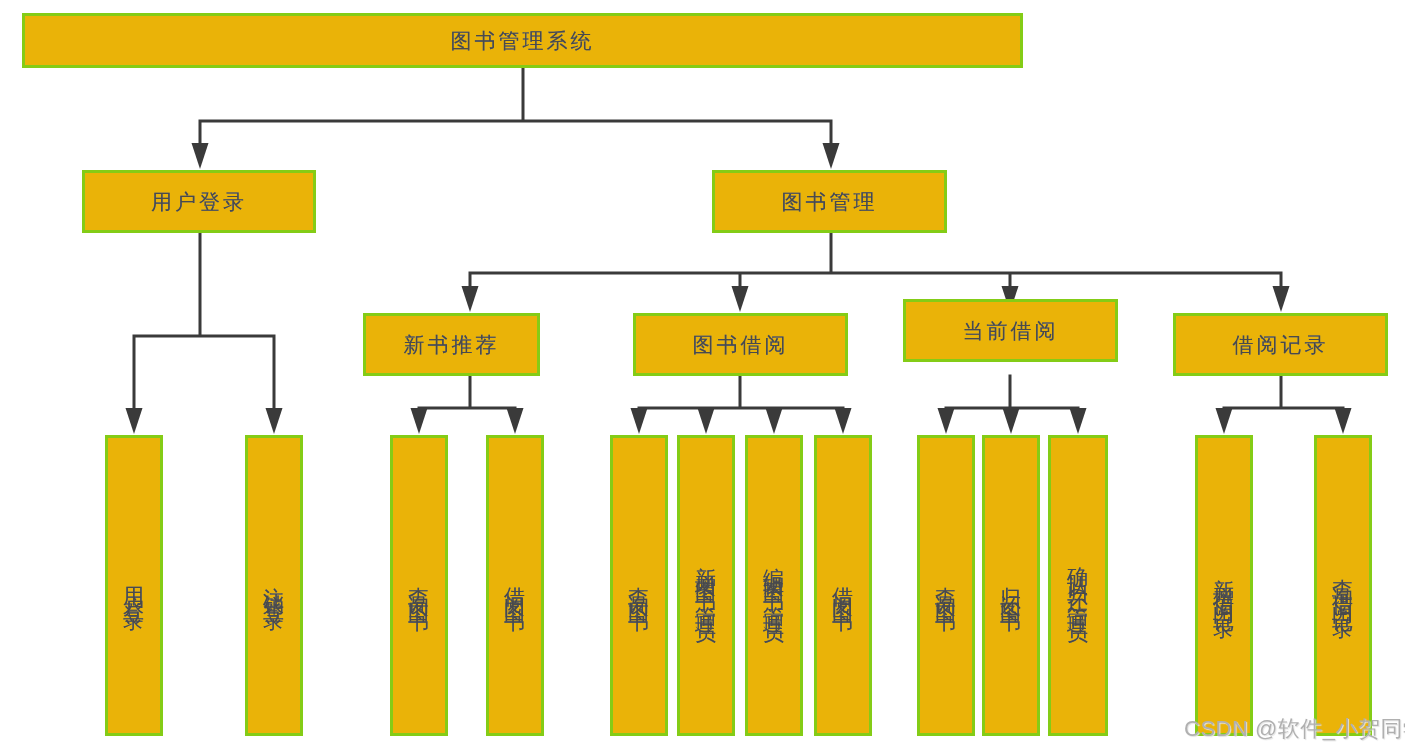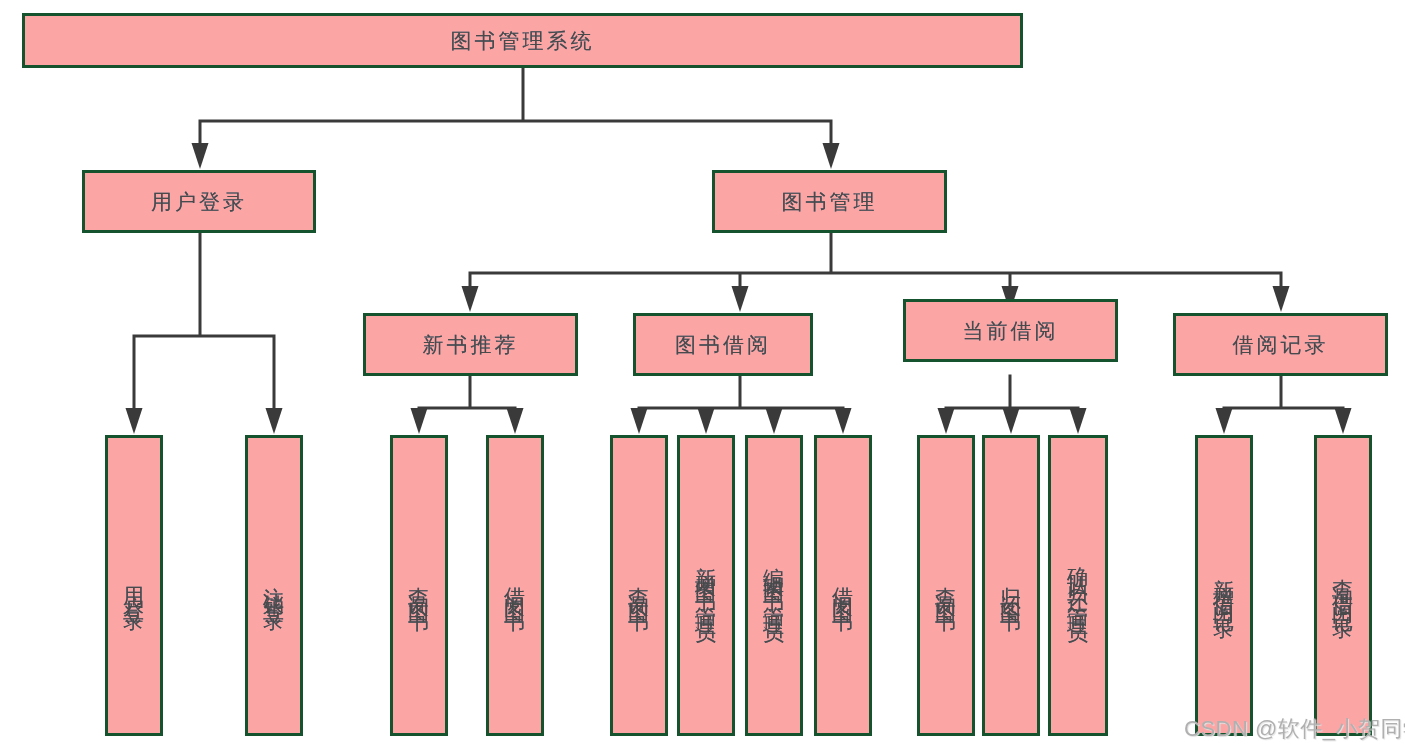--- a/index.html
+++ b/index.html
@@ -13,22 +13,22 @@
   }
   #connectors {
     position: absolute;
     left: 0; top: 0;
     width: 1405px; height: 747px;
     z-index: 0;
   }
   .node {
     position: absolute;
     box-sizing: border-box;
-    border: 3px solid #14532d;
-    background: #fca5a5;
+    border: 3px solid #84cc16;
+    background: #eab308;
     display: flex;
     align-items: center;
     justify-content: center;
     color: #4a4a4a;
     font-size: 21px;
     letter-spacing: 3px;
     z-index: 1;
     text-shadow: 0 0 0.5px #6b7d9e;
   }
   .vnode {
@@ -99,24 +99,24 @@
     <span class="lbl">图书管理系统</span>
   </div>
 
   <div class="node" style="left:82px; top:170px; width:234px; height:63px;">
     <span class="lbl">用户登录</span>
   </div>
   <div class="node" style="left:712px; top:170px; width:235px; height:63px;">
     <span class="lbl">图书管理</span>
   </div>
 
-  <div class="node" style="left:363px; top:313px; width:215px; height:63px;">
+  <div class="node" style="left:363px; top:313px; width:177px; height:63px;">
     <span class="lbl">新书推荐</span>
   </div>
-  <div class="node" style="left:633px; top:313px; width:180px; height:63px;">
+  <div class="node" style="left:633px; top:313px; width:215px; height:63px;">
     <span class="lbl">图书借阅</span>
   </div>
   <div class="node" style="left:903px; top:299px; width:215px; height:63px;">
     <span class="lbl">当前借阅</span>
   </div>
   <div class="node" style="left:1173px; top:313px; width:215px; height:63px;">
     <span class="lbl">借阅记录</span>
   </div>
 
   <div class="node vnode" style="left:105px; top:435px; width:58px; height:301px;">

